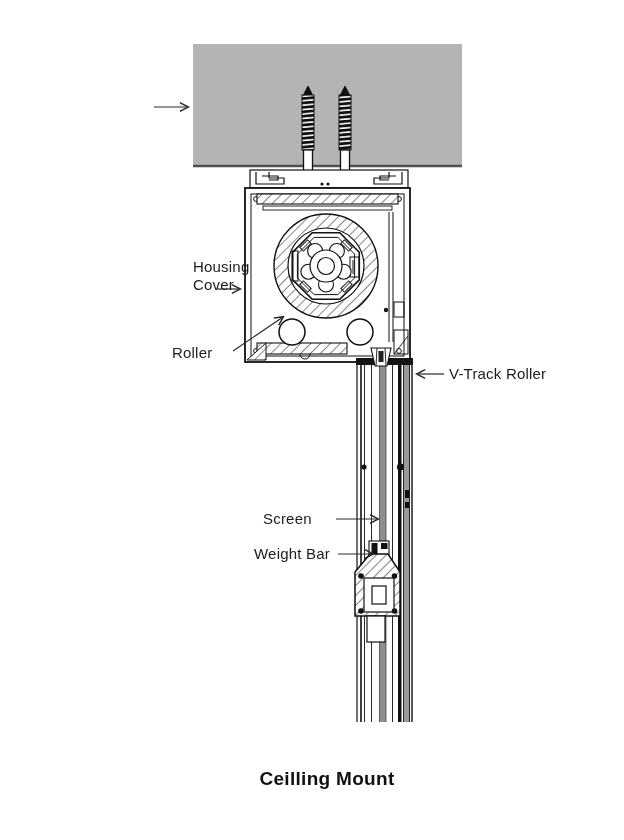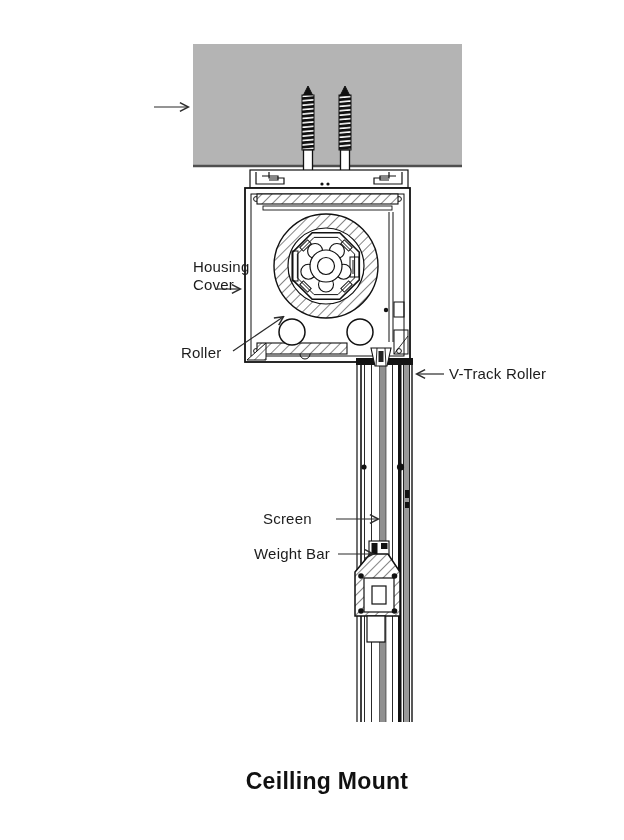--- a/index.html
+++ b/index.html
@@ -10,21 +10,21 @@
   #art{position:absolute;left:0;top:0;}
   .lbl{
     position:absolute;font-size:15px;line-height:18px;font-weight:500;
     color:#1c1c1c;letter-spacing:.2px;white-space:nowrap;
   }
   .lbl .ln{display:block;}
   .center{text-align:center;}
   #title{
     position:absolute;top:768px;left:0;width:624px;text-align:center;
     padding-left:30px;box-sizing:border-box;
-    font-size:23px;font-weight:700;color:#111;letter-spacing:.3px;
+    font-size:19px;font-weight:700;color:#111;letter-spacing:.3px;
   }
 </style>
 </head>
 <body>
 
 <div id="stage">
 
   <svg id="art" width="624" height="840" viewBox="0 0 624 840">
     <defs>
       <pattern id="hatch" patternUnits="userSpaceOnUse" width="7" height="7" patternTransform="rotate(-45)">
@@ -181,21 +181,21 @@
       <line x1="338" y1="554" x2="373" y2="554" marker-end="url(#ah)"></line>
     </g>
   </svg>
 
 
   <div class="lbl" style="left:158px;top:258px;margin-left:35px;">
     <span class="ln">Housing</span>
     <span class="ln">Cover</span>
   </div>
 
-  <div class="lbl" style="left:181px;top:344px;">Roller</div>
+  <div class="lbl" style="left:172px;top:344px;">Roller</div>
 
   <div class="lbl" style="left:449px;top:365px;">V-Track Roller</div>
 
   <div class="lbl" style="left:263px;top:510px;">Screen</div>
 
   <div class="lbl" style="left:254px;top:545px;">Weight Bar</div>
 
   <div id="title">Ceilling Mount</div>
 </div>
 

